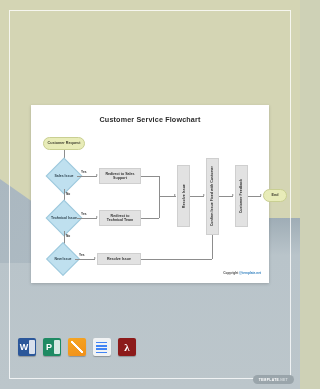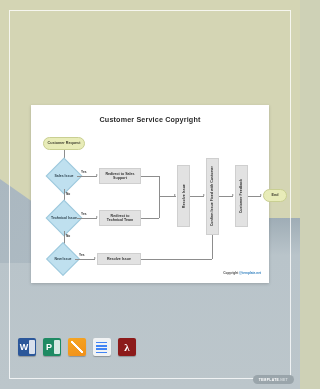--- a/index.html
+++ b/index.html
@@ -135,21 +135,21 @@
 </head>
 <body>
 
 <div id="bg-olive" data-name="background-olive-panel"></div>
 <div id="bg-blue-lower" data-name="background-blue-panel"></div>
 <div id="bg-blue-diagonal" data-name="background-diagonal-accent"></div>
 <div id="bg-frame" data-name="background-white-frame"></div>
 
 <div id="slide-card" data-name="flowchart-slide-card">
 
-  <div id="slide-title" data-name="page-title">Customer Service Copyright</div>
+  <div id="slide-title" data-name="page-title">Customer Service Flowchart</div>
 
   <div class="node terminator" style="left:12px;top:32px;width:42px;height:13px;" data-name="node-customer-request">
     <span data-name="node-customer-request-label">Customer Request</span>
   </div>
 
   <div class="ln-v" style="left:33px;top:45px;height:10px;" data-name="edge-start-to-sales"></div>
   <div class="arrow-d" style="left:31.4px;top:54px;" data-name="edge-start-to-sales-arrow"></div>
 
   <div class="node diamond" style="left:20px;top:58px;width:26px;height:26px;" data-name="node-sales-issue"></div>
   <div class="diamond-label" style="left:14px;top:64px;width:38px;height:14px;" data-name="node-sales-issue-label">Sales Issue</div>

